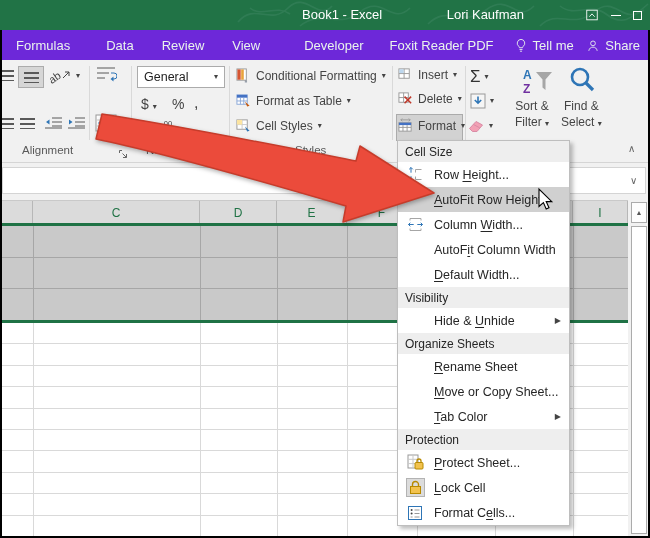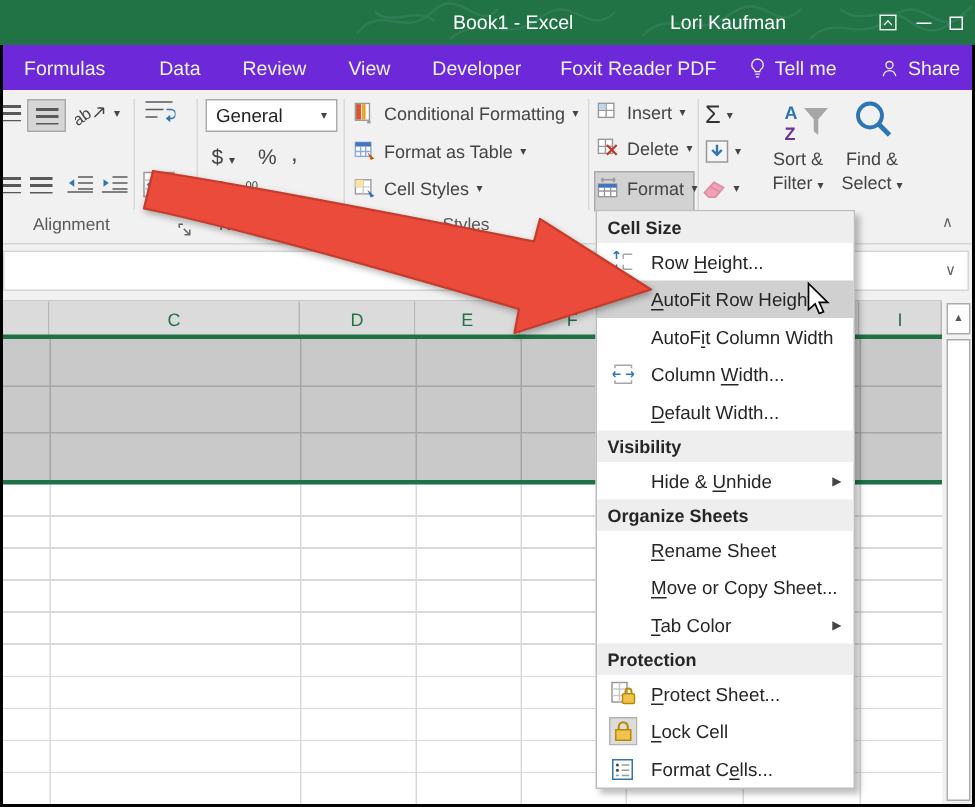--- a/index.html
+++ b/index.html
@@ -50,21 +50,21 @@
   .gray-block{position:absolute;left:0;top:226px;width:628px;height:94px;background:#C9C9C9;z-index:2;}
   .gray-h{position:absolute;left:0;width:628px;height:1px;background:#A6A6A6;}
   .gray-v{position:absolute;top:0;height:94px;width:1px;background:#A6A6A6;}
   .scroll-zone{position:absolute;left:629px;top:200px;width:19px;height:336px;background:#F1F1F1;z-index:4;}
   .scroll-up{position:absolute;left:2px;top:2px;width:16px;height:21px;background:#FDFDFD;border:1px solid #ABABAB;
     display:flex;align-items:center;justify-content:center;font-size:7px;color:#555;}
   .scroll-thumb{position:absolute;left:2px;top:26px;width:16px;height:308px;background:#FFFFFF;border:1px solid #ABABAB;}
   
   .menu{position:absolute;left:397px;top:140px;width:173px;background:#FFFFFF;border:1px solid #BEBEBE;
     box-shadow:3px 3px 4px rgba(0,0,0,.25);z-index:30;}
-  .menu-header{height:21px;background:#EEEEEE;color:#262626;font-size:12px;font-weight:bold;
+  .menu-header{height:21px;background:#EEEEEE;color:#262626;font-size:12px;font-weight:normal;
     display:flex;align-items:center;padding-left:7px;}
   .menu-item{position:relative;height:25px;display:flex;align-items:center;padding-left:36px;
     font-size:12.5px;color:#262626;white-space:nowrap;cursor:default;}
   .menu-item.hl{background:#D0D0D0;}
   .mi-icon{position:absolute;left:7px;top:50%;transform:translateY(-50%);width:20px;height:20px;
     display:flex;align-items:center;justify-content:center;}
   .mi-sub{position:absolute;right:8px;font-size:8px;color:#444;}
   .menu-item u{text-underline-offset:2px;}
   
   .border-left,.border-right,.border-bottom{position:absolute;background:#000;z-index:50;}
@@ -111,21 +111,21 @@
       </div>
       <div class="tab" style="margin-left: 36px;">
         <span>Data</span>
       </div>
       <div class="tab" style="margin-left: 28px;">
         <span>Review</span>
       </div>
       <div class="tab" style="margin-left: 28px;">
         <span>View</span>
       </div>
-      <div class="tab" style="margin-left: 28px;">
+      <div class="tab" style="margin-left: 44px;">
         <span>Developer</span>
       </div>
       <div class="tab" style="margin-left: 26px;">
         <span>Foxit Reader PDF</span>
       </div>
       <div class="tab" style="margin-left: 20px; justify-content: space-between;">
         <span style="display: inline-flex;">
           <svg width="14" height="15" viewBox="0 0 16 17">
             <path d="M8 1.5a4.4 4.4 0 0 0-2.7 7.8c.5.4.9 1.1.9 1.7h3.6c0-.6.4-1.3.9-1.7A4.4 4.4 0 0 0 8 1.5z" fill="none" stroke="#EAF3ED"></path>
             <path d="M6.3 13h3.4M6.8 15h2.4" stroke="#EAF3ED" fill="none"></path>
@@ -375,30 +375,30 @@
             <path d="M4 1.5v5.2M4 15.5v-5.2M4 1.5L2.2 3.3M4 1.5l1.8 1.8M4 15.5l-1.8-1.8M4 15.5l1.8-1.8" stroke="#2E75B6" fill="none"></path>
             <path d="M8.5 3.5h6M8.5 3.5v3M8.5 13.5h6M8.5 13.5v-3" stroke="#A6A6A6" fill="none"></path>
           </svg>
         </span>
         <span>Row <u>H</u>eight...</span>
       </div>
       <div class="menu-item hl">
         <span><u>A</u>utoFit Row Height</span>
       </div>
       <div class="menu-item">
-        <span>AutoF<u>i</u>t Column Width</span>
-      </div>
-      <div class="menu-item">
         <span class="mi-icon">
           <svg width="17" height="17" viewBox="0 0 17 17">
             <path d="M3 4.5v-2h11v2M3 12.5v2h11v-2" stroke="#A6A6A6" fill="none"></path>
             <path d="M1.5 8.5h5.2M15.5 8.5h-5.2M1.5 8.5l1.8-1.8M1.5 8.5l1.8 1.8M15.5 8.5l-1.8-1.8M15.5 8.5l-1.8 1.8" stroke="#2E75B6" fill="none"></path>
           </svg>
         </span>
         <span>Column <u>W</u>idth...</span>
+      </div>
+      <div class="menu-item">
+        <span>AutoF<u>i</u>t Column Width</span>
       </div>
       <div class="menu-item">
         <span><u>D</u>efault Width...</span>
       </div>
       <div class="menu-header">Visibility</div>
       <div class="menu-item">
         <span>Hide &amp; <u>U</u>nhide</span>
         <span class="mi-sub">▶</span>
       </div>
       <div class="menu-header">Organize Sheets</div>

